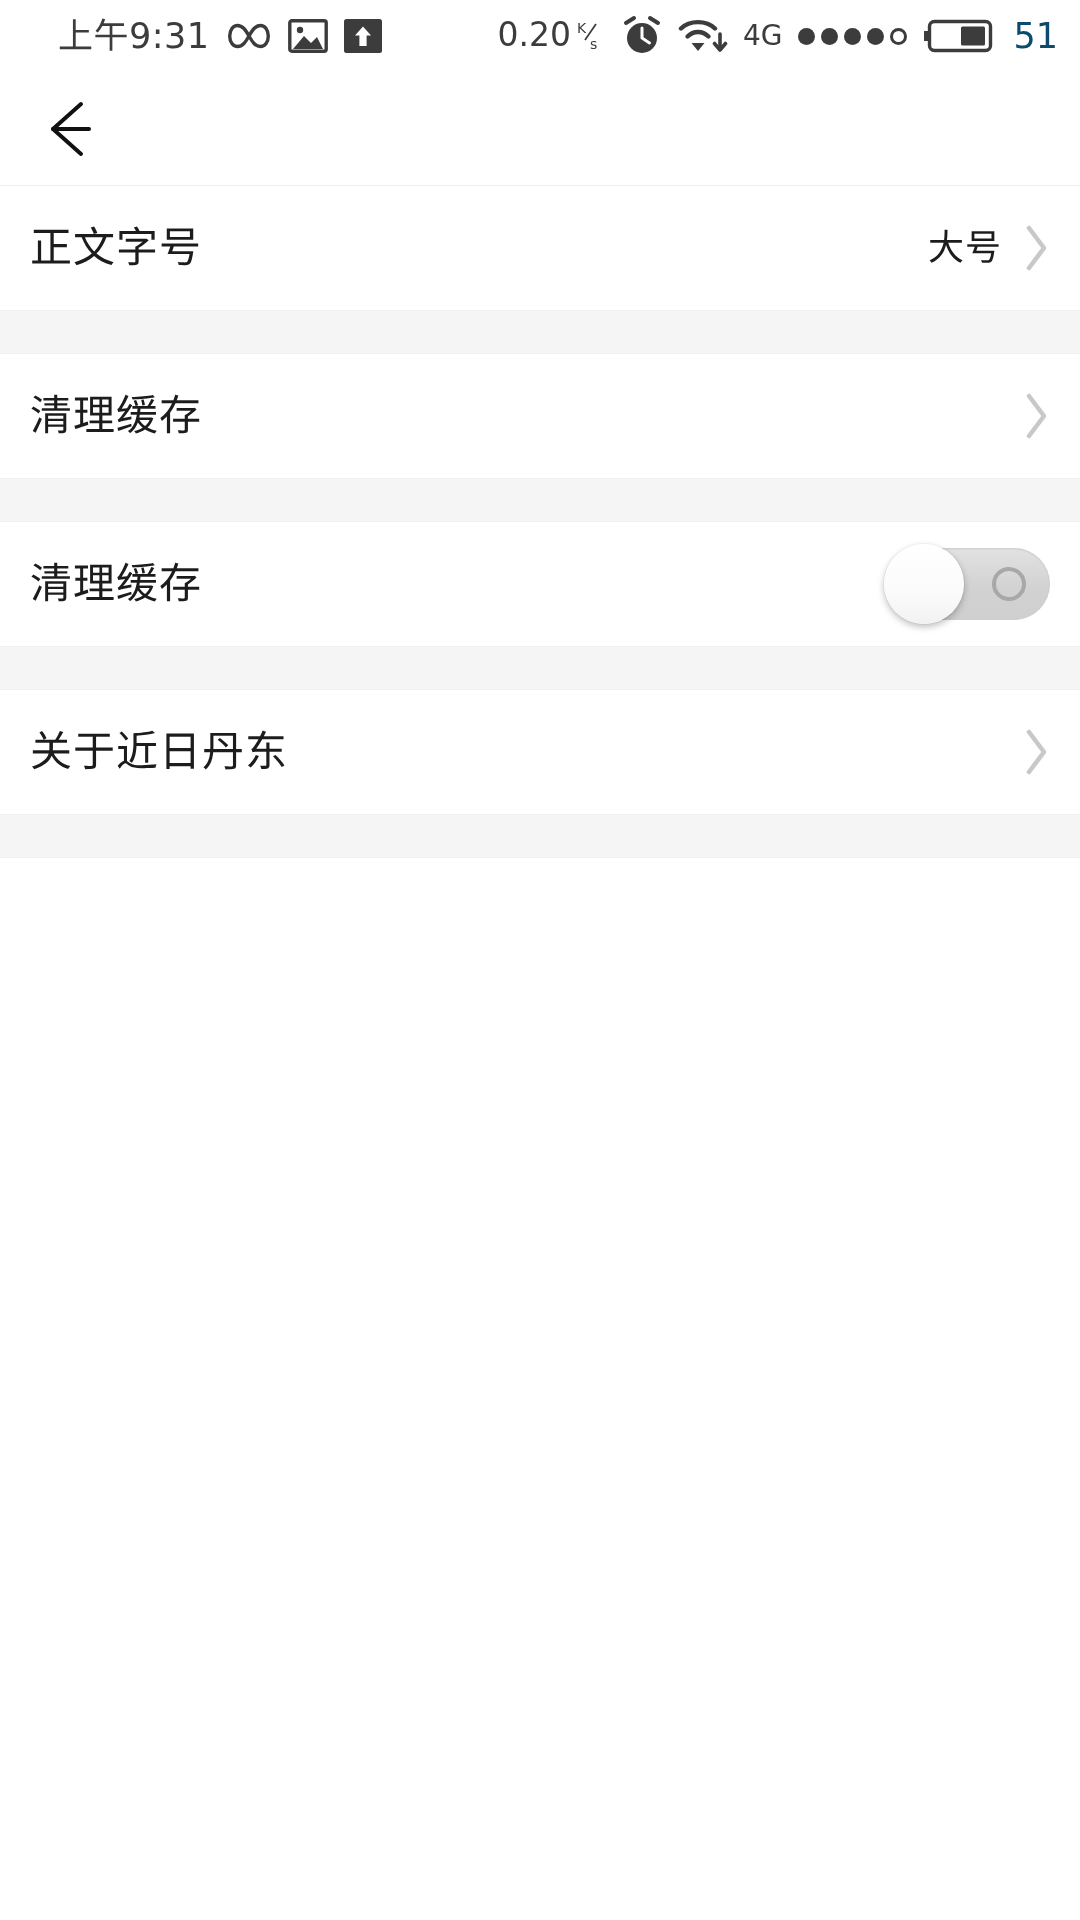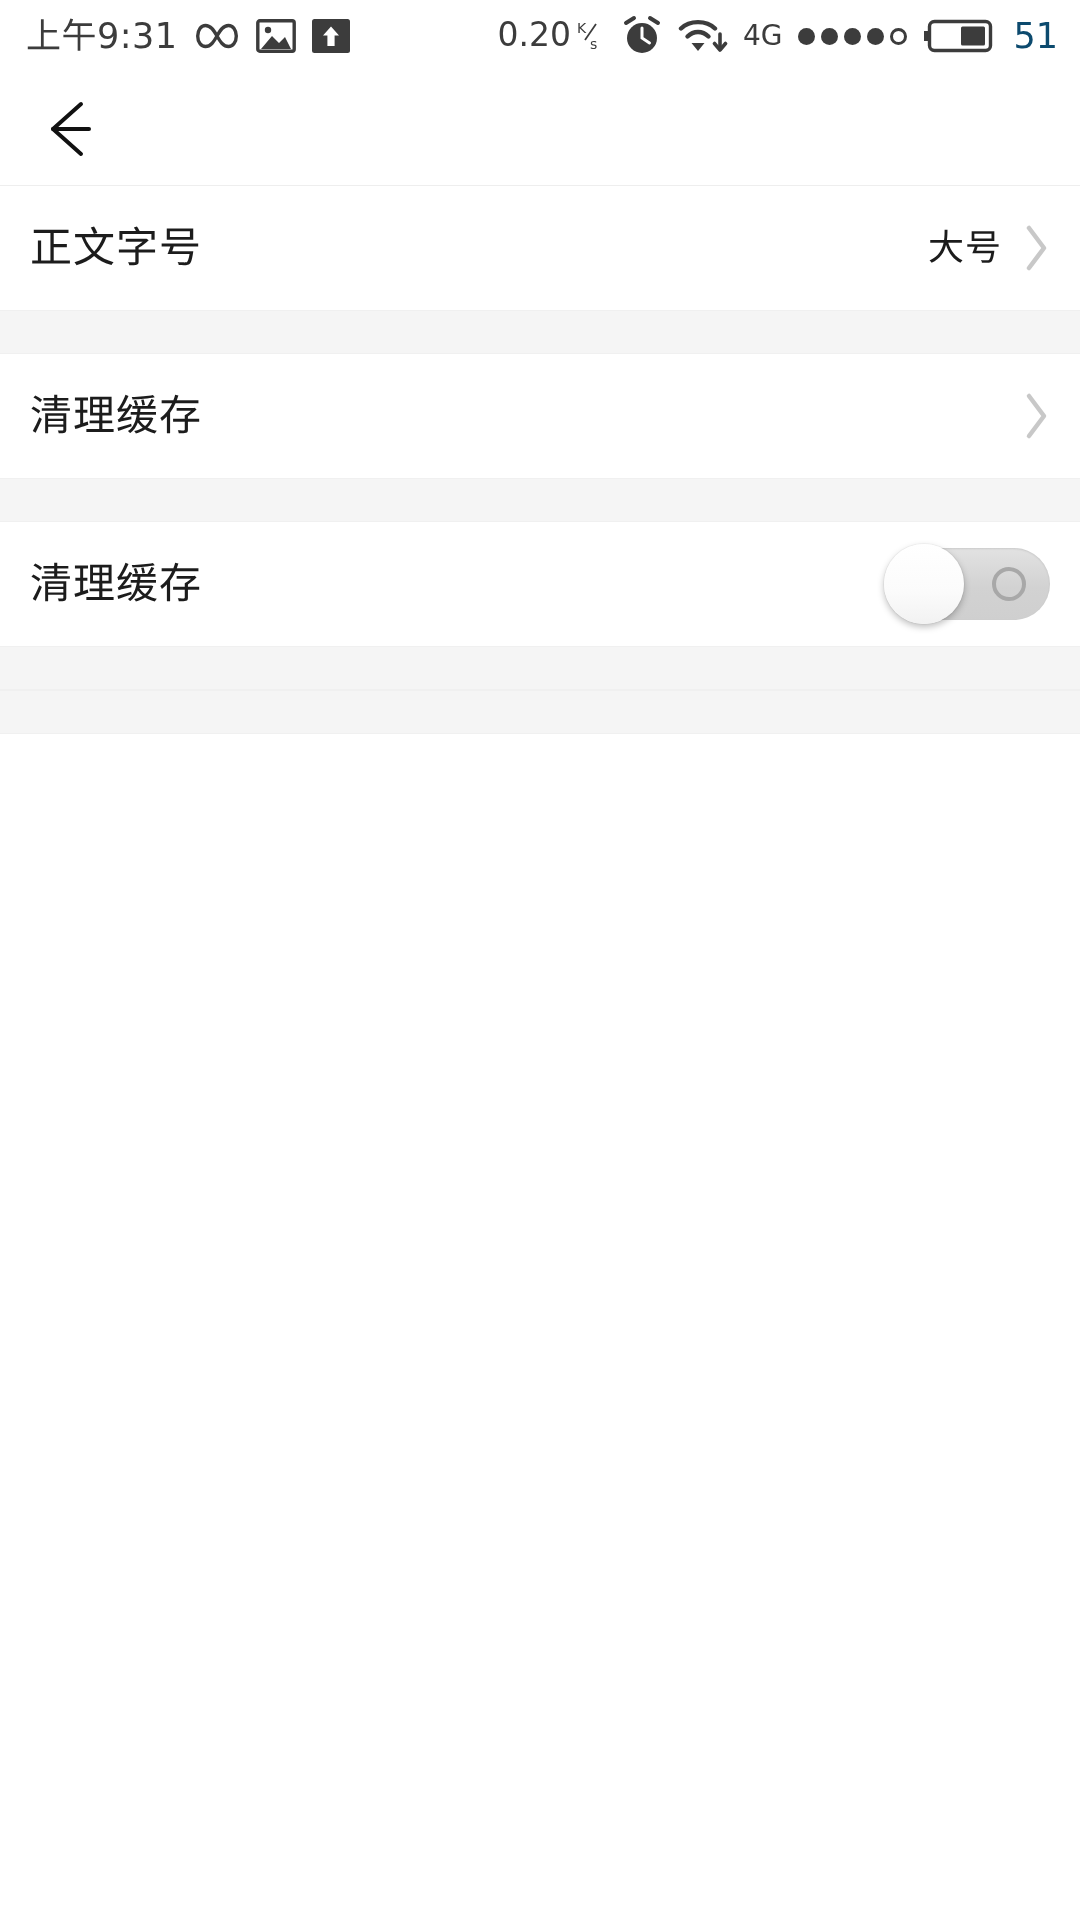--- a/index.html
+++ b/index.html
@@ -17,20 +17,21 @@
   }
 
   
   .statusbar {
     height: 72px;
     display: flex;
     align-items: center;
     padding: 0 22px 0 26px;
     box-sizing: border-box;
     background: #ffffff;
+    margin-left: 32px;
   }
   .sb-left {
     display: flex;
     align-items: center;
     gap: 16px;
     flex: 0 0 auto;
   }
   .sb-clock {
     font-size: 35px;
     color: #3c3c3c;
@@ -323,17 +324,28 @@
     <span class="row-right">
       <span class="toggle">
         <span class="ring"></span>
         <span class="thumb"></span>
       </span>
     </span>
   </div>
 
   <div class="gap"></div>
 
+  <div class="row">
+    <span class="row-label">关于近日丹东</span>
+    <span class="row-right">
+      <span class="row-value"></span>
+      <span class="chev">
+        <svg class="icon-svg" width="26" height="48" viewBox="0 0 26 48" aria-hidden="true">
+          <path d="M5 4 L20 24 L5 44" fill="none" stroke="#c8c8c8" stroke-width="4.5" stroke-linecap="round" stroke-linejoin="round"></path>
+        </svg>
+      </span>
+    </span>
+  </div>
 
   <div class="gap"></div>
 </div>
 
 <div class="filler"></div>
 
 </body></html>

